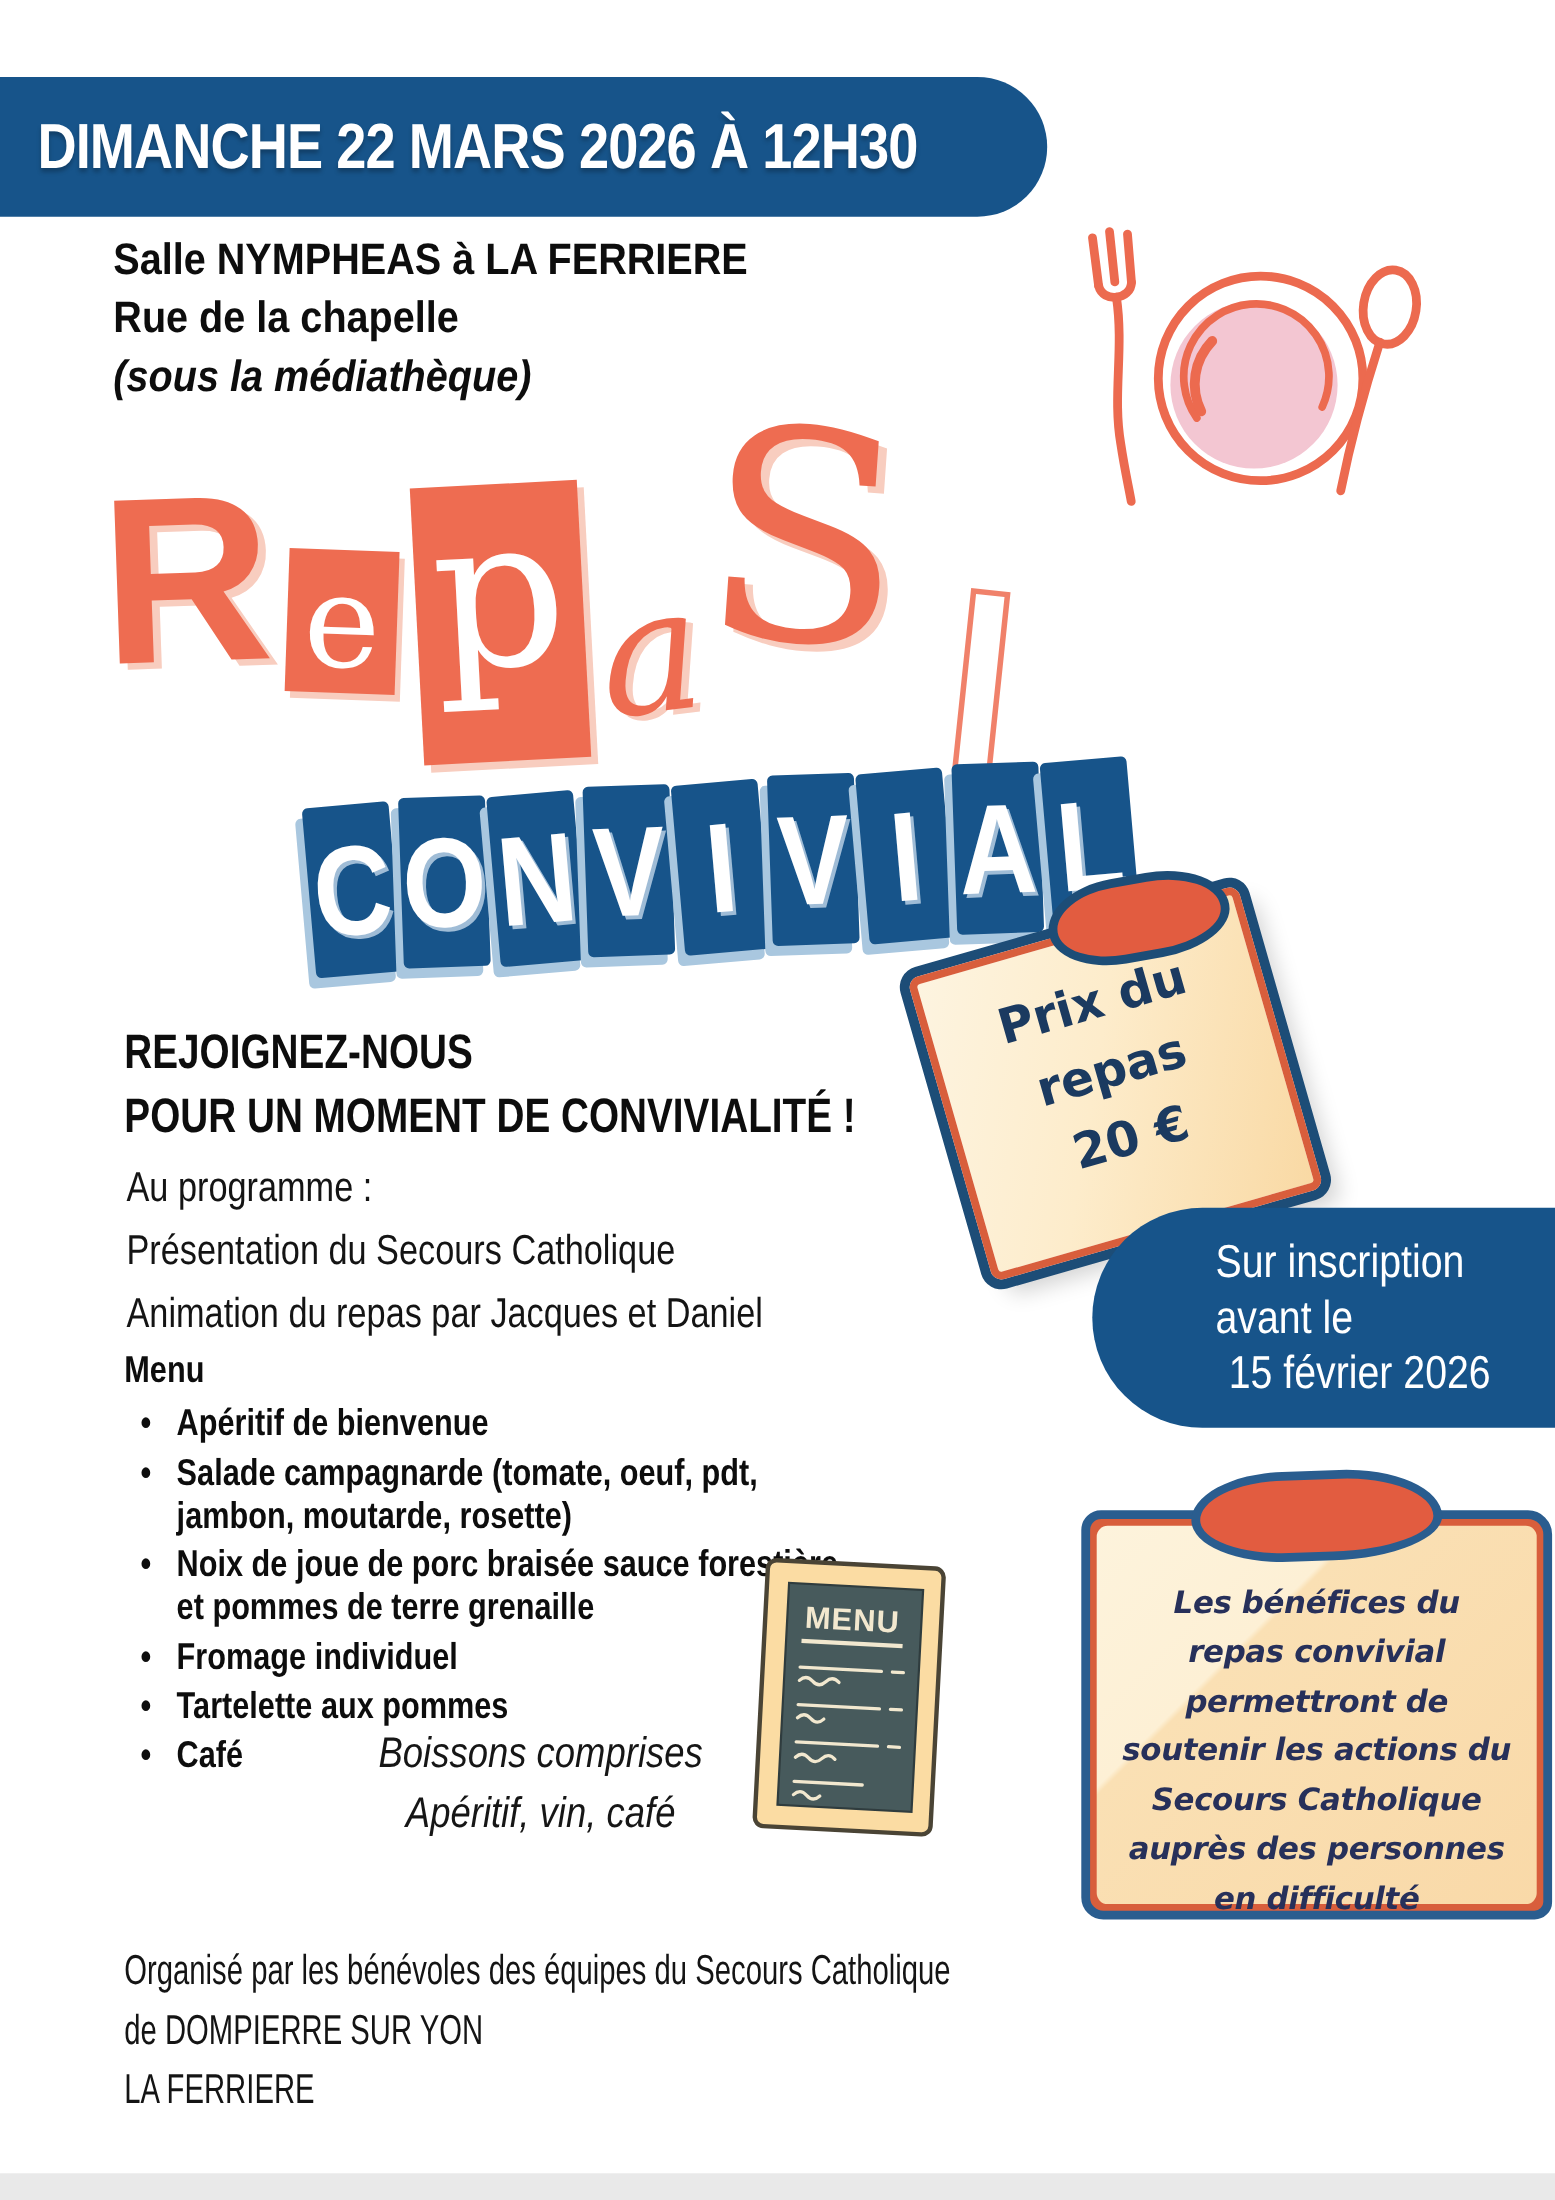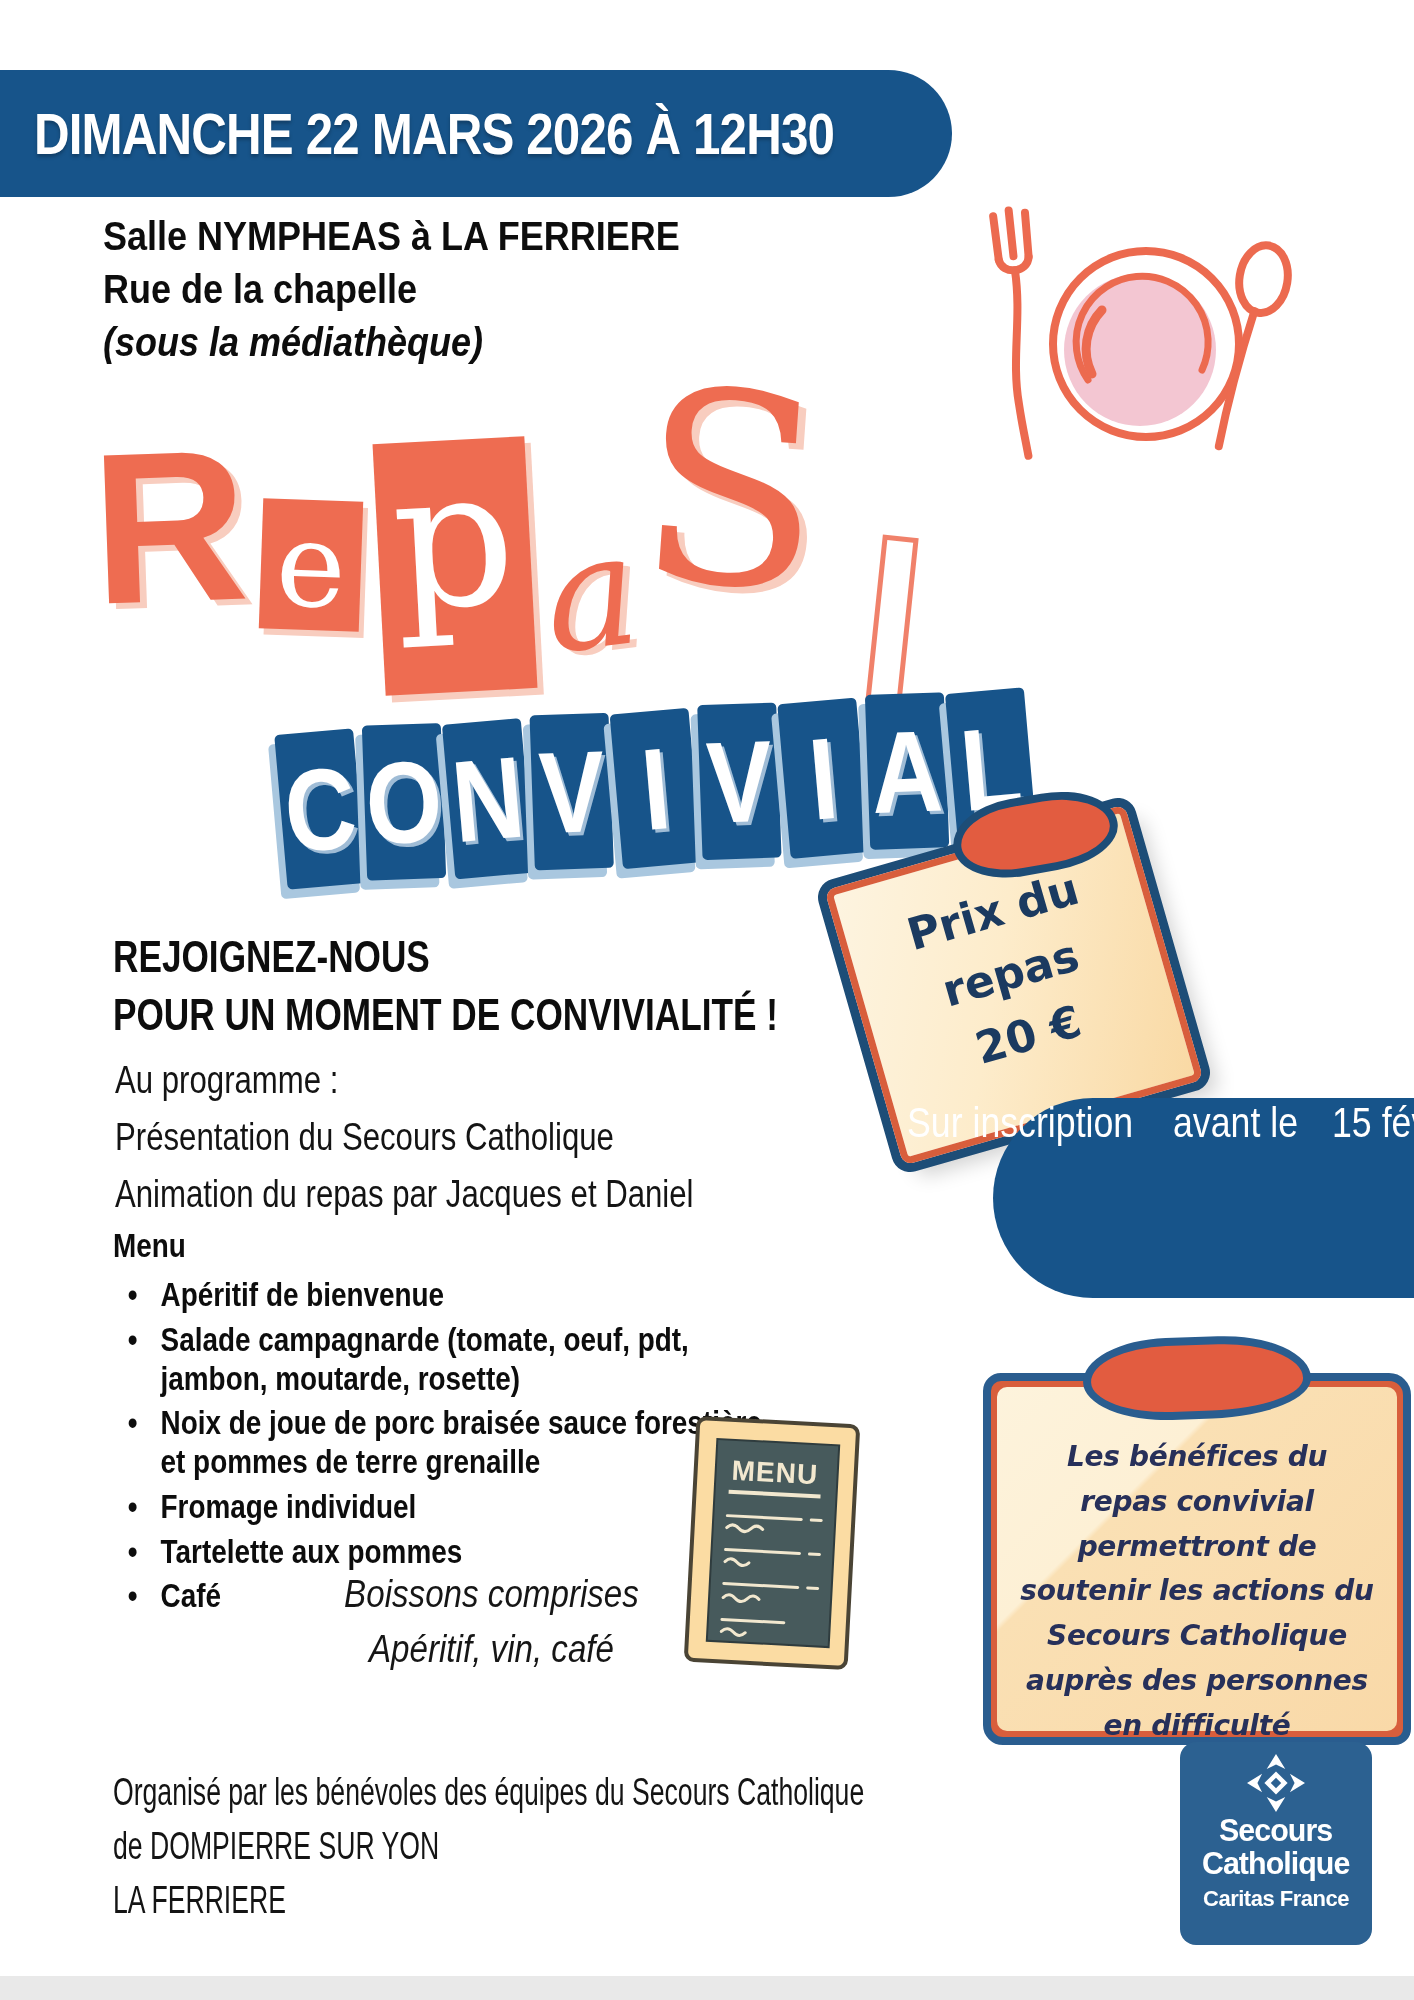--- a/index.html
+++ b/index.html
@@ -130,21 +130,21 @@
   }
   
   .menu-board{
     position:absolute;left:688px;top:1418px;width:168px;height:250px;
     transform:rotate(3deg);
   }
   
   .inscription{
     position:absolute;left:993px;top:1098px;width:421px;height:200px;
     background:#17548a;border-radius:105px 0 0 105px;color:#fff;
-    display:flex;flex-direction:row;justify-content:center;
+    display:flex;flex-direction:column;justify-content:center;
     padding-left:112px;box-sizing:border-box;
   }
   .inscription div{
     font-size:42px;line-height:1.2;white-space:nowrap;
     transform:scaleX(0.85);transform-origin:left center;
   }
   .inscription .ins-3{margin-left:12px;}
   
   .benefits{
     position:absolute;left:983px;top:1373px;width:428px;height:372px;
@@ -334,27 +334,14 @@
 en difficulté</div>
     </div>
   </div>
 
   <div class="organizer">
     <div>Organisé par les bénévoles des équipes du Secours Catholique</div>
     <div>de DOMPIERRE SUR YON</div>
     <div>LA FERRIERE</div>
   </div>
 
-  <div class="logo">
-    <svg class="logo-cross" viewBox="0 0 100 100" fill="#ffffff">
-      <polygon points="50,0 66,26 50,18 34,26"></polygon>
-      <polygon points="50,100 66,74 50,82 34,74"></polygon>
-      <polygon points="0,50 26,34 18,50 26,66"></polygon>
-      <polygon points="100,50 74,34 82,50 74,66"></polygon>
-      <polygon points="50,30 70,50 50,70 30,50"></polygon>
-      <polygon points="50,41 59,50 50,59 41,50" fill="#2c6191"></polygon>
-    </svg>
-    <div class="logo-name">Secours</div>
-    <div class="logo-name">Catholique</div>
-    <div class="logo-sub">Caritas France</div>
-  </div>
 
 </div>
 
 </body></html>

